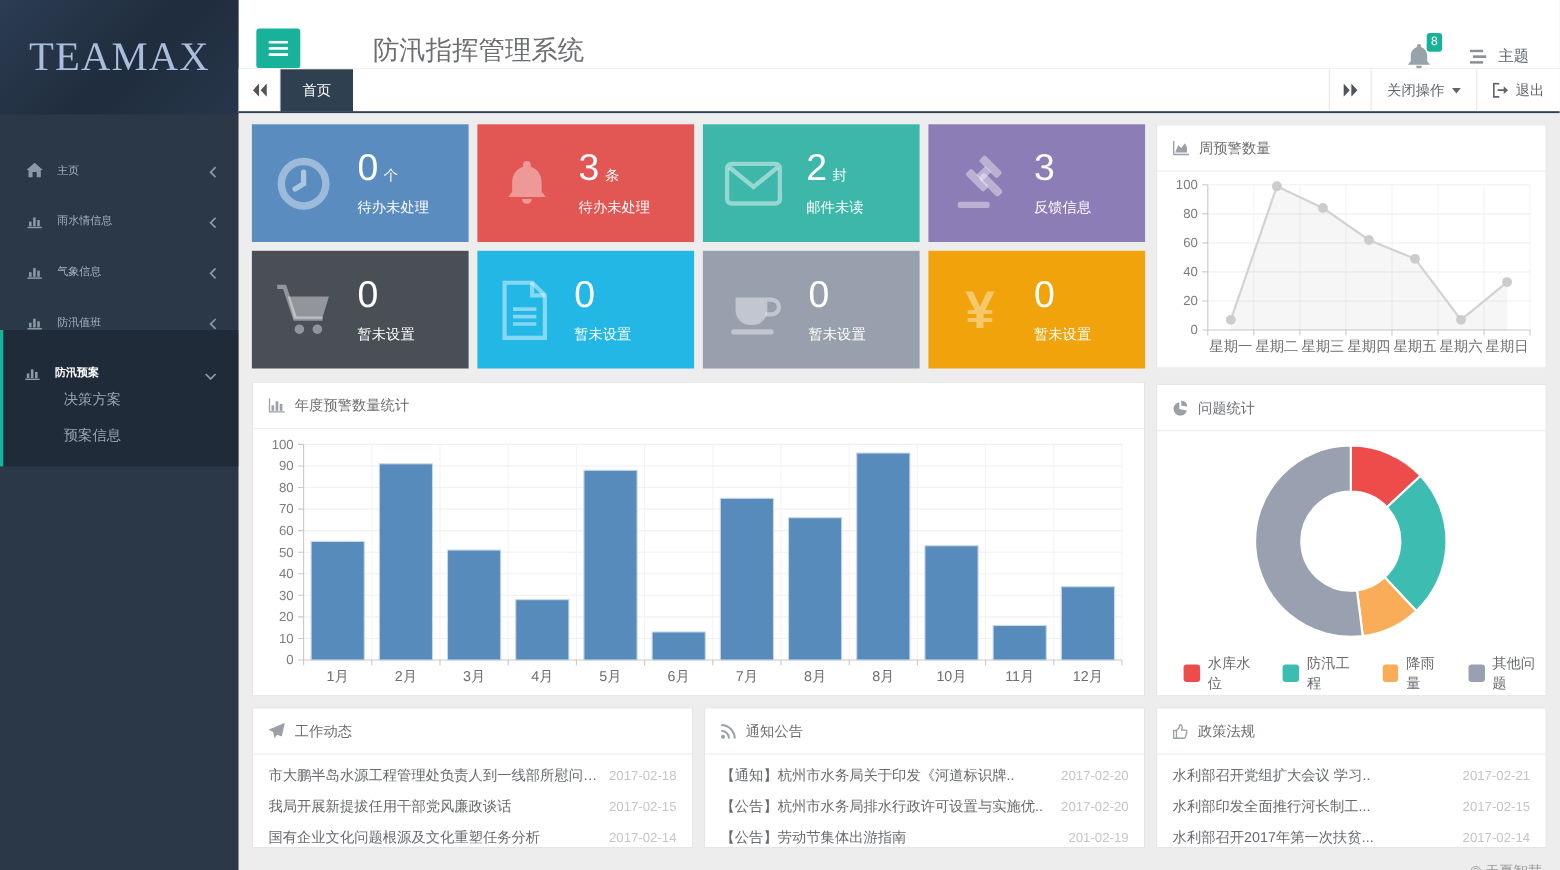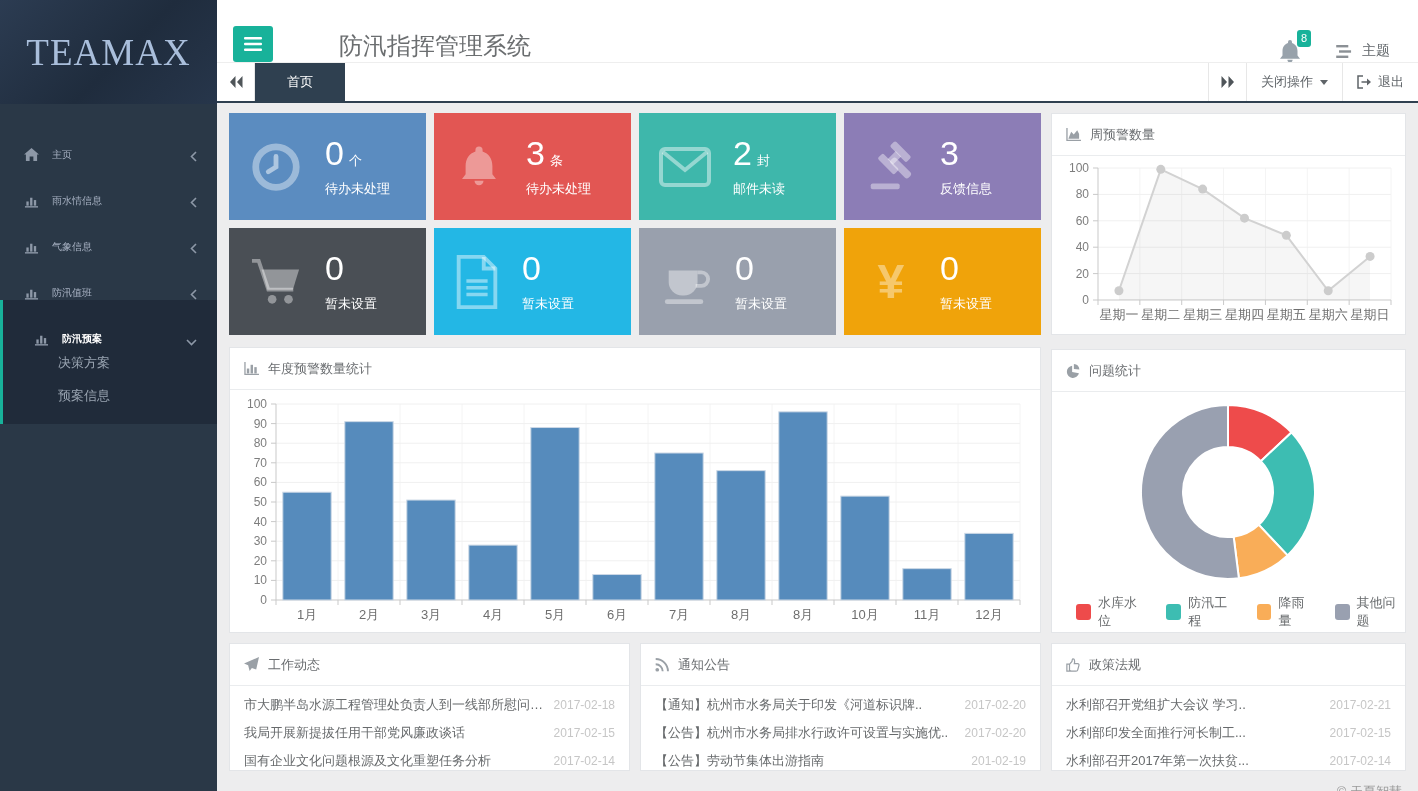--- a/index.html
+++ b/index.html
@@ -8,40 +8,40 @@
   
   .sidebar{width:217px;flex:none;background:#2a3847;color:#a7b1c2;display:flex;flex-direction:column;}
   .logo{height:104px;display:flex;align-items:center;justify-content:center;
     background:linear-gradient(135deg,#2c3c52 0%,#1f2c3d 55%,#27364b 100%);}
   .logo span{font-family:"Liberation Serif","DejaVu Serif",serif;font-size:37px;color:#a9bedb;letter-spacing:1px;}
   .nav{padding-top:12px;}
   .nav-item{height:46px;display:flex;align-items:flex-end;padding:0 20px 0 24px;font-size:10px;cursor:pointer;color:#a7b1c2;font-family:Liberation Serif, serif;}
   .nav-item .nicon{width:17px;margin-right:11px;color:#8d98a7;display:flex;}
   .nav-item .chev{margin-left:auto;color:#8d98a7;display:flex;}
   .nav-group.active{background:#202b3a;border-left:3px solid #18b29a;padding-bottom:12px;}
-  .nav-group.active>.nav-item{color:#ffffff;padding-left:31px;font-weight:bold;}
+  .nav-group.active>.nav-item{color:#ffffff;padding-left:19px;font-weight:bold;}
   .sub-item{height:33px;line-height:33px;padding-left:55px;font-size:13px;color:#9aa5b2;cursor:pointer;}
   
   .main{flex:1;display:flex;flex-direction:column;min-width:0;}
   .topbar{height:62px;background:#fff;display:flex;align-items:flex-end;padding:0 22px 0 16px;flex:none;}
   .hamburger{width:40px;height:36px;background:#18b29a;border:none;border-radius:3px;cursor:pointer;
     display:flex;align-items:center;justify-content:center;}
   .page-title{font-size:24px;font-weight:400;color:#6b6e70;margin:0 0 0 66px;}
   .top-right{margin-left:auto;display:flex;align-items:center;gap:30px;}
   .bell-wrap{position:relative;cursor:pointer;display:flex;}
   .badge{position:absolute;top:-10px;right:-11px;background:#18b29a;color:#fff;font-size:11px;
     line-height:1;padding:3px 4px;border-radius:3px;}
   .theme-btn{display:flex;align-items:center;gap:7px;font-size:14px;color:#5f6468;cursor:pointer;background:none;border:none;}
   
   .tabbar{height:38px;flex:none;background:#fcfcfc;border-top:1px solid #eeeeee;
     border-bottom:2px solid #2f4050;display:flex;align-items:stretch;}
   .tab-nav{width:38px;background:#fff;border:none;border-right:1px solid #e7e7e7;cursor:pointer;
     display:flex;align-items:center;justify-content:center;}
   .tab-nav.right{border-right:none;border-left:1px solid #e7e7e7;}
-  .tab{display:flex;align-items:center;padding:0 32px;font-size:13px;cursor:pointer;}
+  .tab{display:flex;align-items:center;padding:0 20px;font-size:13px;cursor:pointer;}
   .tab.active{background:#2f4050;color:#fff;}
   .tab-spacer{flex:1;background:#fff;}
   .tab-action{background:#fff;border:none;border-left:1px solid #e7e7e7;padding:0 14px;font-size:13px;
     color:#5f6468;display:flex;align-items:center;gap:7px;cursor:pointer;}
   .caret{width:0;height:0;border-left:4px solid transparent;border-right:4px solid transparent;border-top:5px solid #5f6468;}
   
   .content{padding:10px 12px 0 12px;height:679px;overflow:hidden;background:#ededee;}
   .row{display:flex;gap:10px;}
   .rowA{height:222px;margin-bottom:12px;}
   .rowB{height:286px;margin-bottom:10px;align-items:flex-end;}

